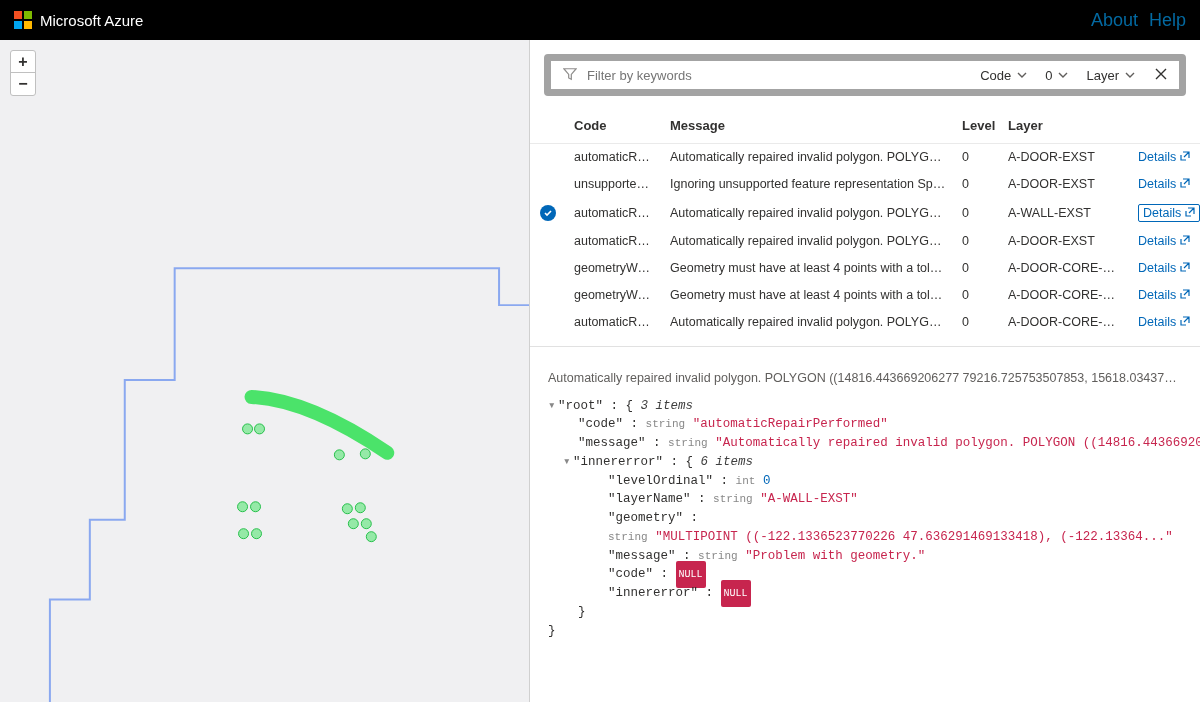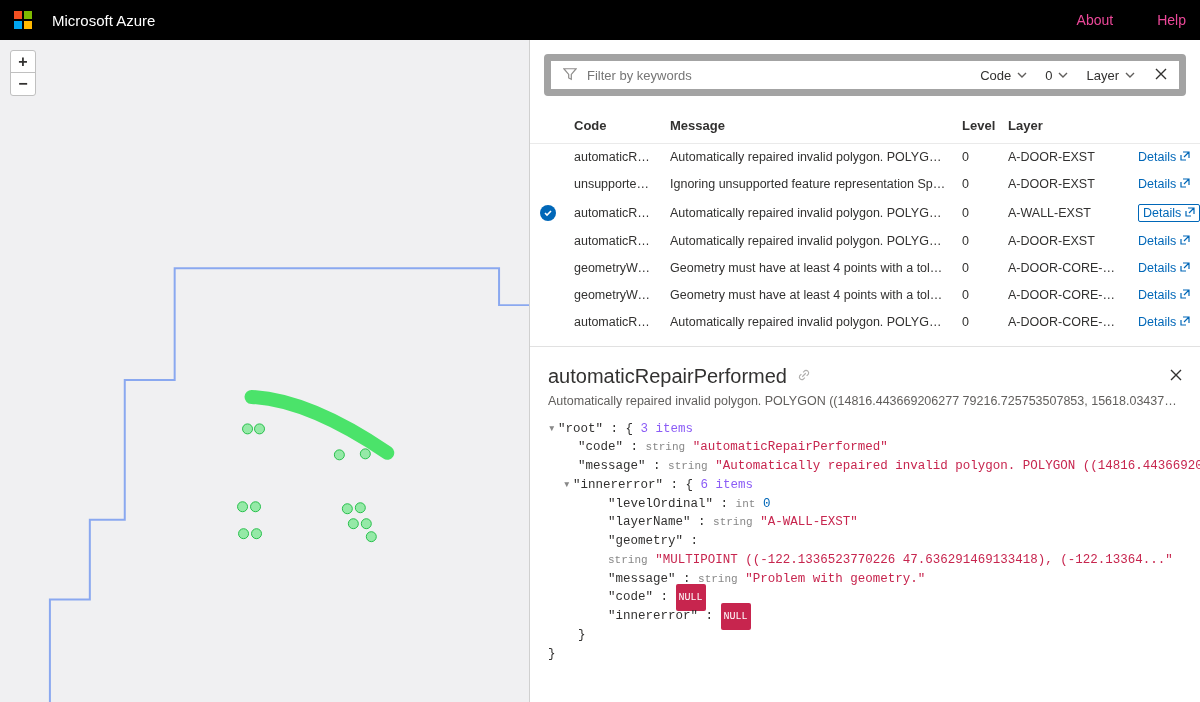--- a/index.html
+++ b/index.html
@@ -1,23 +1,23 @@
 <!DOCTYPE html>
 <html><head>
 <meta charset="utf-8">
 <style>
   * { box-sizing: border-box; margin: 0; padding: 0; }
   html, body { height: 100%; font-family: "Segoe UI", -apple-system, BlinkMacSystemFont, sans-serif; font-size: 13px; color: #323130; }
   body { display: flex; flex-direction: column; overflow: hidden; }
 
   .topbar { background: #000; color: #fff; height: 40px; display: flex; align-items: center; padding: 0 14px; flex: 0 0 auto; }
-  .brand { display: flex; align-items: center; gap: 20px; font-size: 15px; font-weight: 400; }
+  .brand { display: flex; align-items: center; gap: 8px; font-size: 15px; font-weight: 400; }
   .brand-logo { width: 18px; height: 18px; display: inline-block; }
   .topbar-spacer { flex: 1; }
-  .topbar-link { color: #ec4899; text-decoration: none; font-size: 14px; margin-left: 44px; cursor: pointer; }
+  .topbar-link { color: #0369a1; text-decoration: none; font-size: 18px; margin-left: 11px; cursor: pointer; }
 
   .workspace { flex: 1; display: flex; overflow: hidden; }
 
   .map-pane { flex: 0 0 530px; position: relative; background: #f0f0f2; border-right: 1px solid #d0d0d0; }
   .zoom-ctrl { position: absolute; top: 10px; left: 10px; background: #fff; border: 1px solid #c0c0c0; border-radius: 3px; overflow: hidden; }
   .zoom-btn { width: 24px; height: 22px; display: flex; align-items: center; justify-content: center; font-size: 16px; font-weight: 700; cursor: pointer; user-select: none; }
   .zoom-btn:first-child { border-bottom: 1px solid #c0c0c0; }
   .map-svg { width: 100%; height: 100%; }
 
   .side-pane { flex: 1; display: flex; flex-direction: column; overflow: hidden; background: #fff; }
@@ -53,21 +53,21 @@
   .detail-close { margin-left: auto; cursor: pointer; }
   .detail-sub { font-size: 12.5px; color: #605e5c; margin: 6px 0 12px 0; white-space: nowrap; overflow: hidden; text-overflow: ellipsis; }
 
   .json-tree { font-family: "Consolas","Courier New",monospace; font-size: 12.5px; line-height: 1.5; }
   .jt-row { white-space: pre; }
   .jt-key { color: #323130; }
   .jt-type { color: #888; font-size: 11px; }
   .jt-str { color: #c7254e; }
   .jt-num { color: #0067b8; }
   .jt-null { color: #fff; background: #c7254e; font-size: 10px; padding: 8px 3px; border-radius: 2px; }
-  .jt-comment { color: #8b5cf6; }
+  .jt-comment { color: #404040; font-style: italic; }
   .jt-caret { color: #888; display: inline-block; width: 10px; }
 </style>
 </head>
 <body>
 
 <div class="topbar">
   <div class="brand">
     <span class="brand-logo">
       <svg viewBox="0 0 18 18">
           <rect x="0" y="0" width="8" height="8" fill="#f25022"></rect>
@@ -254,33 +254,20 @@
                   <span class="details-box">Details <svg class="ext-icon" viewBox="0 0 10 10">
                       <path d="M3 1h6v6M9 1L4 6M1 4v5h5" fill="none" stroke="#0067b8" stroke-width="1.2"></path>
                     </svg></span>
                 </span></td>
             </tr>
           </tbody>
       </table>
     </div>
 
     <div class="detail-panel">
-      <div class="detail-header">
-        <span class="detail-title">automaticRepairPerformed</span>
-        <span>
-          <svg class="link-icon" viewBox="0 0 16 16">
-              <path d="M6 10l4-4M7 5l2-2a3 3 0 014 4l-2 2M9 11l-2 2a3 3 0 01-4-4l2-2" fill="none" stroke="#605e5c" stroke-width="1.3"></path>
-            </svg>
-        </span>
-        <span class="detail-close">
-          <svg class="close-x" viewBox="0 0 12 12">
-              <path d="M1 1l10 10M11 1L1 11" stroke="#323130" stroke-width="1.4"></path>
-            </svg>
-        </span>
-      </div>
       <div class="detail-sub">Automatically repaired invalid polygon. POLYGON ((14816.443669206277 79216.725753507853, 15618.0343729...</div>
 
       <div class="json-tree">
         <div class="jt-row"><span class="jt-caret">▾</span><span class="jt-key">"root"</span> : { <span class="jt-comment">3 items</span></div>
         <div class="jt-row">    <span class="jt-key">"code"</span> : <span class="jt-type">string</span> <span class="jt-str">"automaticRepairPerformed"</span></div>
         <div class="jt-row">    <span class="jt-key">"message"</span> : <span class="jt-type">string</span> <span class="jt-str">"Automatically repaired invalid polygon. POLYGON ((14816.44366920..."</span></div>
         <div class="jt-row">  <span class="jt-caret">▾</span><span class="jt-key">"innererror"</span> : { <span class="jt-comment">6 items</span></div>
         <div class="jt-row">        <span class="jt-key">"levelOrdinal"</span> : <span class="jt-type">int</span> <span class="jt-num">0</span></div>
         <div class="jt-row">        <span class="jt-key">"layerName"</span> : <span class="jt-type">string</span> <span class="jt-str">"A-WALL-EXST"</span></div>
         <div class="jt-row">        <span class="jt-key">"geometry"</span> :</div>

